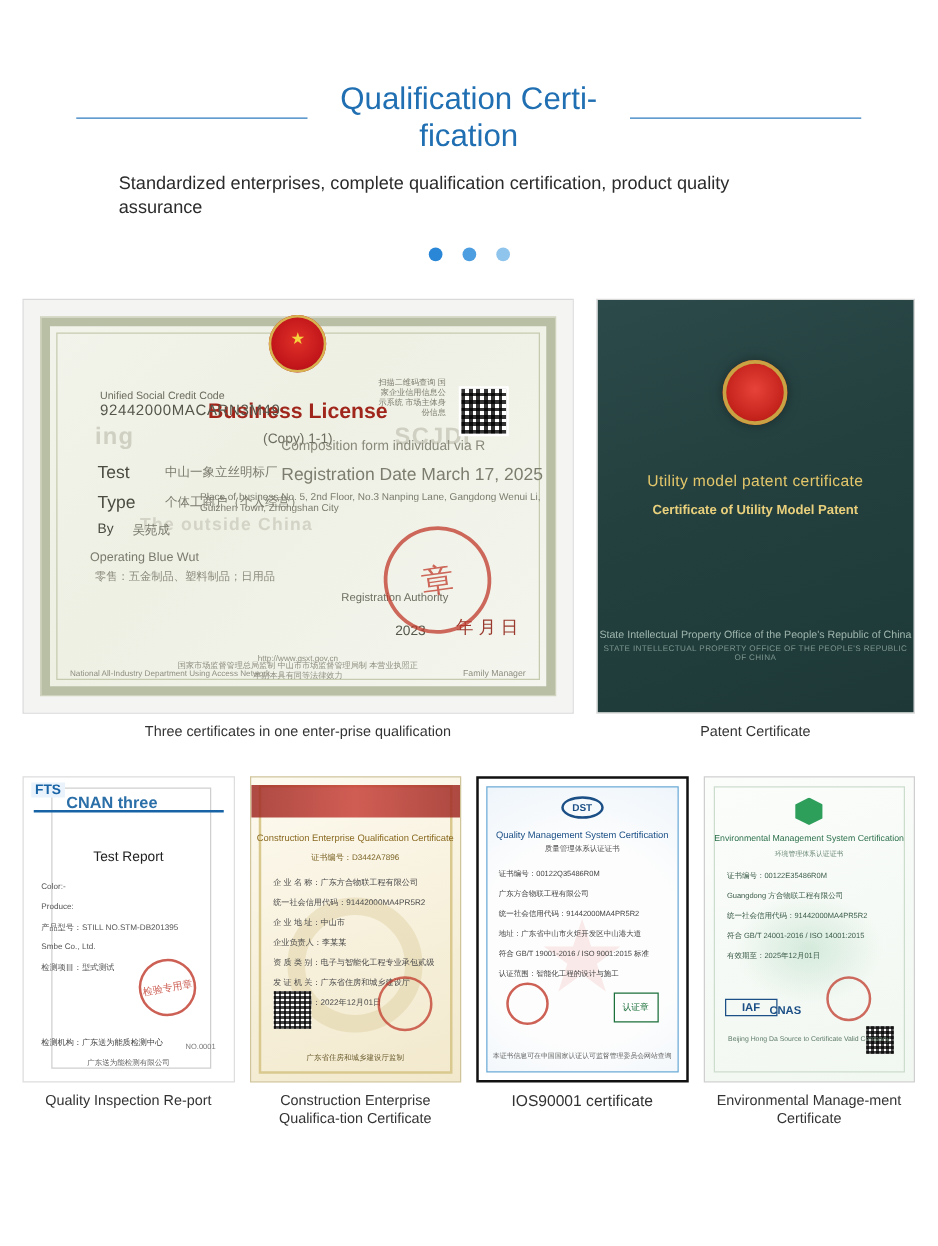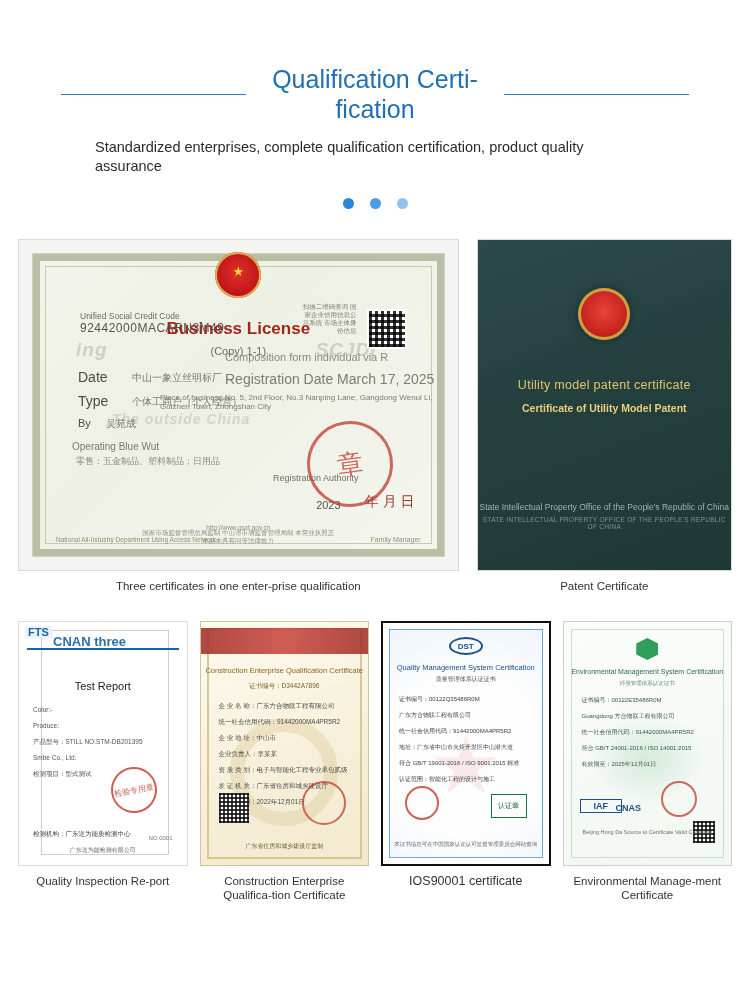--- a/index.html
+++ b/index.html
@@ -101,21 +101,21 @@
     position: absolute; top: 84px; left: 0; right: 0; text-align: center;
     font-size: 11px; color: #6d6d5f;
   }
   .bl-code-label {
     position: absolute; top: 50px; left: 40px; font-size: 8.5px; color: #6b6b5d;
   }
   .bl-code {
     position: absolute; top: 60px; left: 40px; font-size: 12px; color: #55554a; letter-spacing: .5px;
   }
   .bl-ghost {
-    position: absolute; color: #cfcfc2; font-weight: bold; letter-spacing: 1px; font-style: italic;
+    position: absolute; color: #cfcfc2; font-weight: bold; letter-spacing: 1px;
   }
   .bl-g1 { top: 78px; left: 36px; font-size: 19px; }
   .bl-g2 { top: 78px; right: 60px; font-size: 19px; }
   .bl-g3 { top: 150px; left: 72px; font-size: 14px; color: #d3d3c6; }
   .bl-field { position: absolute; font-size: 12px; color: #4b4b42; }
   .bl-name { top: 108px; left: 38px; font-size: 14px; }
   .bl-name-v { top: 110px; left: 92px; font-size: 10px; color:#7a7a6c; }
   .bl-type { top: 132px; left: 38px; font-size: 14px; }
   .bl-type-v { top: 134px; left: 92px; font-size: 10px; color:#7a7a6c; }
   .bl-by { top: 156px; left: 38px; font-size: 11px; }
@@ -298,21 +298,21 @@
             <div class="emblem">
                 <span class="star">★</span>
               </div>
             <div class="bl-title">Business License</div>
             <div class="bl-copy">(Copy) 1-1)</div>
             <div class="bl-code-label">Unified Social Credit Code</div>
             <div class="bl-code">92442000MACARN3M49</div>
             <div class="bl-ghost bl-g1">ing</div>
             <div class="bl-ghost bl-g2">SCJDI</div>
             <div class="bl-ghost bl-g3">The outside China</div>
-            <div class="bl-field bl-name">Date</div>
+            <div class="bl-field bl-name">Test</div>
             <div class="bl-field bl-name-v">中山一象立丝明标厂</div>
             <div class="bl-field bl-type">Type</div>
             <div class="bl-field bl-type-v">个体工商户（个人经营）</div>
             <div class="bl-field bl-by">By</div>
             <div class="bl-field bl-by-v">吴苑成</div>
             <div class="bl-field bl-op">Operating Blue Wut</div>
             <div class="bl-field bl-op2">零售：五金制品、塑料制品；日用品</div>
             <div class="bl-field bl-comp">Composition form individual via R</div>
             <div class="bl-field bl-regdate">Registration Date March 17, 2025</div>
             <div class="bl-field bl-place">Place of business No. 5, 2nd Floor, No.3 Nanping Lane, Gangdong Wenui Li, Guizhen Town, Zhongshan City</div>

